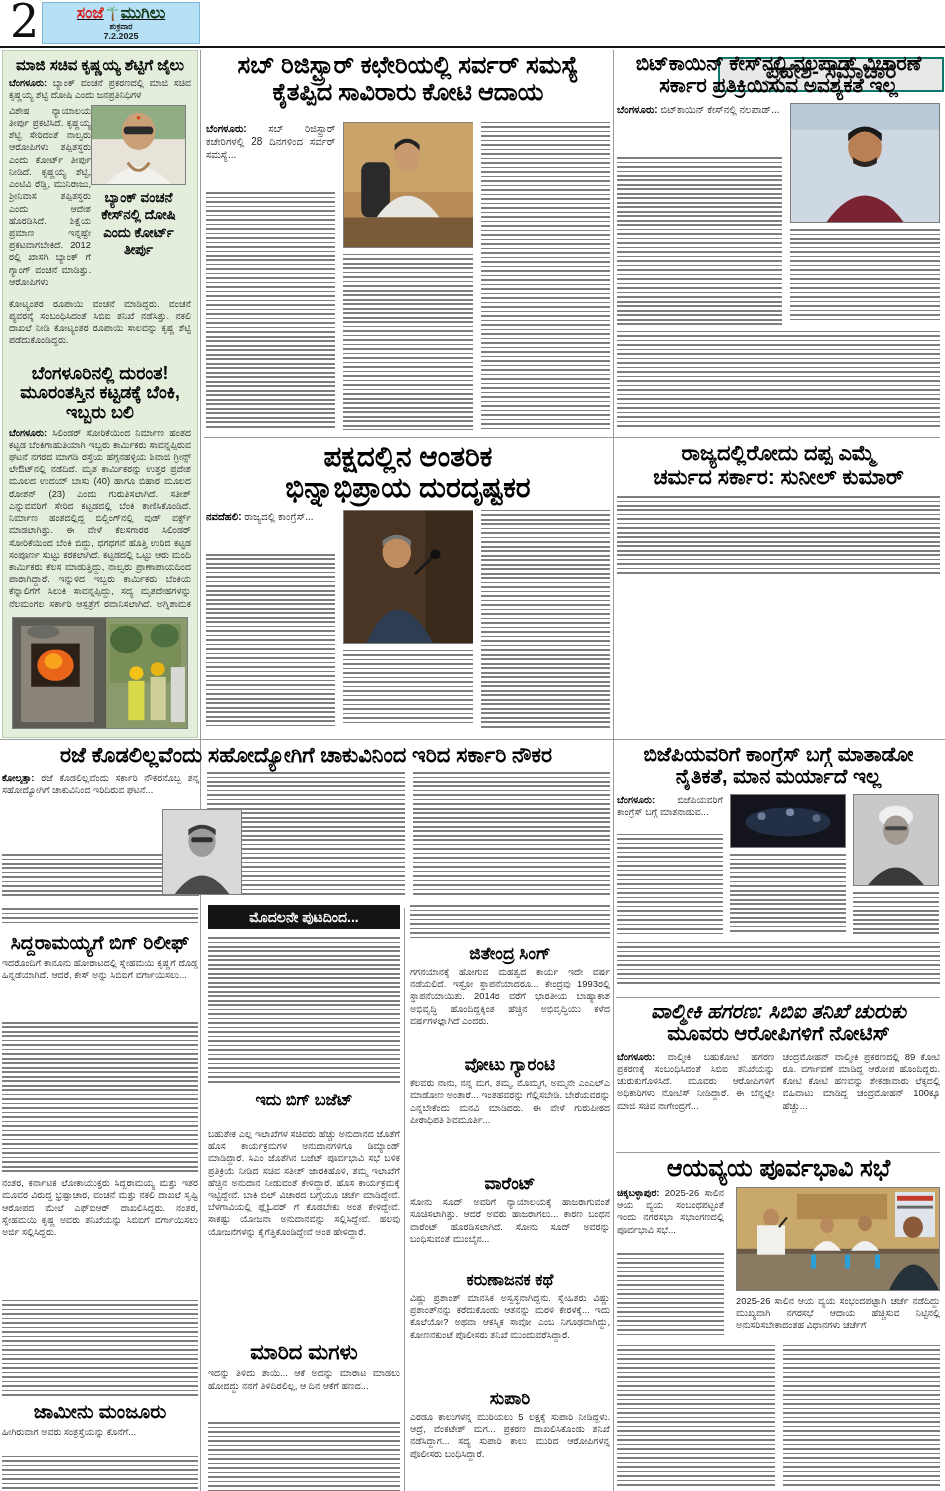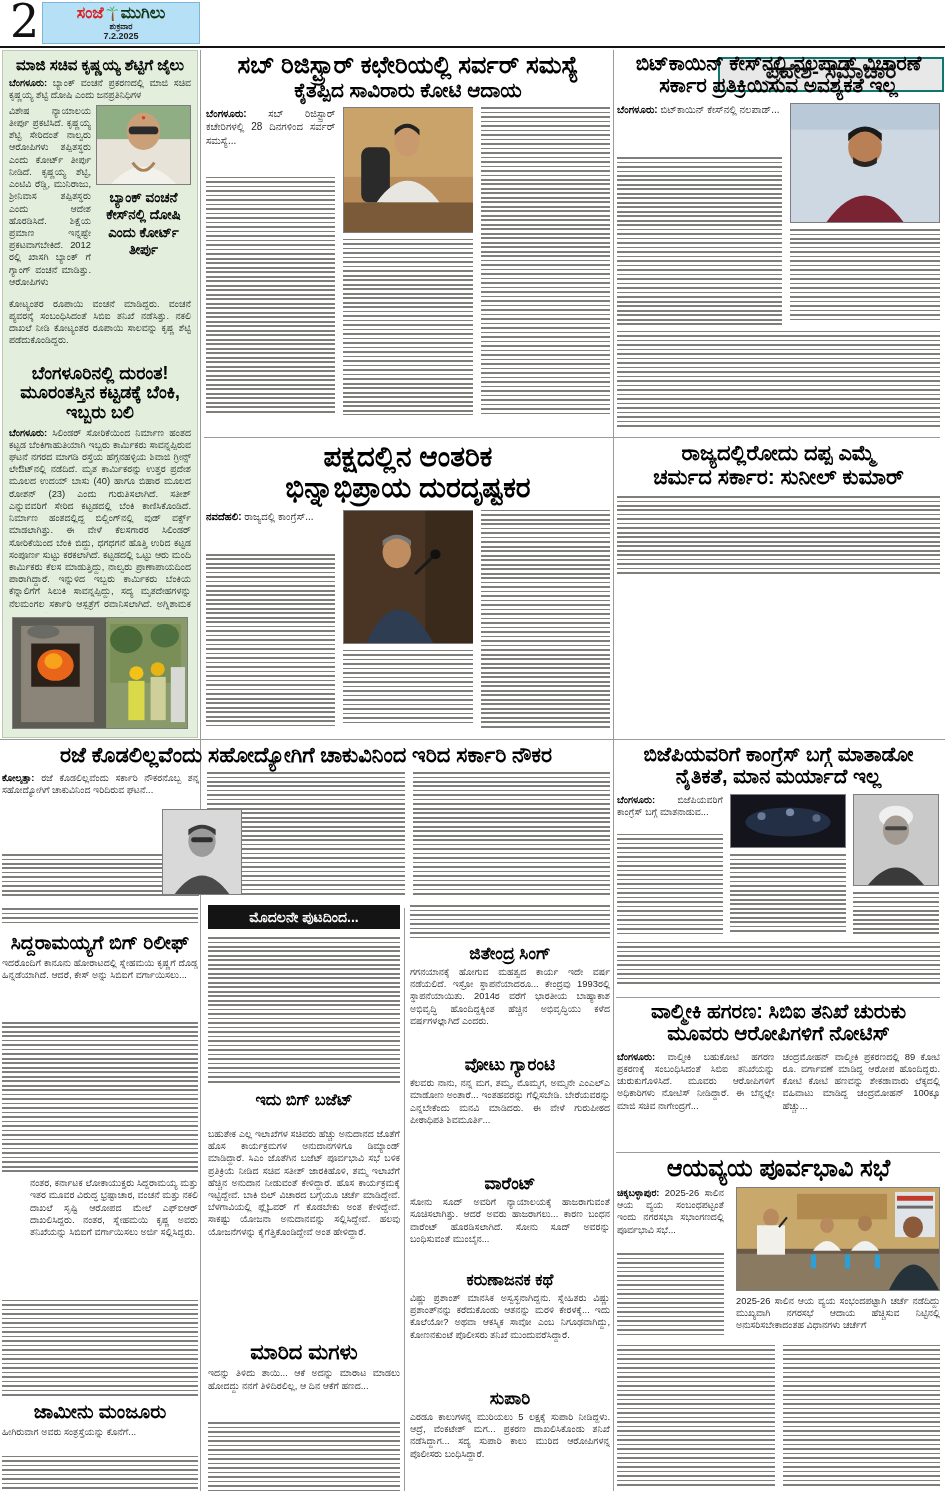--- a/index.html
+++ b/index.html
@@ -24,21 +24,21 @@
   svg{display:block;}
 </style>
 </head>
 <body>
 
 <div id="page">
 
   <div class="abs" style="left:0;top:0;width:945px;height:46px;border-bottom:2px solid #141414;">
     <div class="abs" style="left:10px;top:-6px;font-family:'DejaVu Serif',serif;font-size:46px;color:#111;">2</div>
     <div class="abs logobox" style="left:42px;top:2px;width:158px;height:42px;padding-top:1px;">
-      <div style="display:flex;align-items:center;justify-content:center;gap:2px;">
+      <div style="display:flex;align-items:center;justify-content:center;gap:2px;text-decoration:underline;">
         <span style="font-weight:bold;font-size:16px;color:#d81f1f;">ಸಂಜೆ</span>
         <span style="display:inline-block;">
           <svg width="13" height="15" viewBox="0 0 14 16">
             <path d="M7 6 C6 10 6 13 6.5 16 L8.5 16 C8 13 8 10 7.8 6 Z" fill="#8a5a2a"></path>
             <path d="M7 6 C4 3 1.5 3 0.5 4.5 C3.5 4.2 5.5 5 7 6 Z" fill="#2e8b2e"></path>
             <path d="M7 6 C9.5 3 12.5 3 13.5 4.8 C10.5 4.2 8.5 5 7 6 Z" fill="#2e8b2e"></path>
             <path d="M7 6 C6.3 2.8 7.5 0.8 9.5 0.3 C8 2 7.5 4 7 6 Z" fill="#3aa03a"></path>
             <path d="M7 6 C7.5 3 5.5 1 3.8 0.6 C5.6 2.2 6.5 4 7 6 Z" fill="#3aa03a"></path>
           </svg>
         </span>
@@ -58,21 +58,21 @@
   <div class="hr" style="left:204px;top:437px;width:736px;"></div>
   <div class="hr" style="left:0;top:739px;width:945px;"></div>
   <div class="hr" style="left:616px;top:997px;width:324px;"></div>
   <div class="hr" style="left:616px;top:1152px;width:324px;"></div>
 
   <div class="abs greencol" style="left:2px;top:50px;width:196px;height:688px;padding:6px;overflow:hidden;">
     <div>
       <div class="hl" style="font-size:15px;margin-bottom:3px;">ಮಾಜಿ ಸಚಿವ ಕೃಷ್ಣಯ್ಯ ಶೆಟ್ಟಿಗೆ ಜೈಲು</div>
       <div class="bt9" style="height:26px;"><span class="dl">ಬೆಂಗಳೂರು:</span>
         <span>ಬ್ಯಾಂಕ್ ವಂಚನೆ ಪ್ರಕರಣದಲ್ಲಿ ಮಾಜಿ ಸಚಿವ ಕೃಷ್ಣಯ್ಯ ಶೆಟ್ಟಿ ದೋಷಿ ಎಂದು ಜನಪ್ರತಿನಿಧಿಗಳ</span></div>
-      <div style="display:flex;gap:5px;height:190px;overflow:hidden;margin-top:2px;">
+      <div style="display:flex;height:190px;overflow:hidden;margin-top:2px;">
         <div class="bt9" style="width:82px;height:190px;">ವಿಶೇಷ ನ್ಯಾಯಾಲಯ ತೀರ್ಪು ಪ್ರಕಟಿಸಿದೆ. ಕೃಷ್ಣಯ್ಯ ಶೆಟ್ಟಿ ಸೇರಿದಂತೆ ನಾಲ್ವರು ಆರೋಪಿಗಳು ತಪ್ಪಿತಸ್ಥರು ಎಂದು ಕೋರ್ಟ್ ತೀರ್ಪು ನೀಡಿದೆ. ಕೃಷ್ಣಯ್ಯ ಶೆಟ್ಟಿ, ಎಂಟಿವಿ ರೆಡ್ಡಿ, ಮುನಿರಾಜು, ಶ್ರೀನಿವಾಸ ತಪ್ಪಿತಸ್ಥರು ಎಂದು ಆದೇಶ ಹೊರಡಿಸಿದೆ. ಶಿಕ್ಷೆಯ ಪ್ರಮಾಣ ಇನ್ನಷ್ಟೇ ಪ್ರಕಟವಾಗಬೇಕಿದೆ. 2012 ರಲ್ಲಿ ಖಾಸಗಿ ಬ್ಯಾಂಕ್ ಗೆ ಗ್ಯಾಂಗ್ ವಂಚನೆ ಮಾಡಿತ್ತು. ಆರೋಪಿಗಳು</div>
         <div style="width:95px;">
           <svg class="photo" width="95" height="80" viewBox="0 0 94 80" preserveAspectRatio="none">
             <rect width="94" height="80" fill="#e7e3d8"></rect>
             <rect width="94" height="34" fill="#8fae84"></rect>
             <ellipse cx="47" cy="26" rx="17" ry="19" fill="#caa078"></ellipse>
             <circle cx="47" cy="12" r="1.8" fill="#d84315"></circle>
             <rect x="32" y="21" width="30" height="8" rx="4" fill="#2b2b2b"></rect>
             <path d="M14 80 Q47 44 80 80 Z" fill="#f3f1ec"></path>
             <path d="M36 58 Q47 74 58 58" stroke="#a9825a" stroke-width="3" fill="none"></path>
@@ -101,21 +101,21 @@
         <circle cx="143" cy="52" r="7" fill="#e8b414"></circle>
         <rect x="114" y="64" width="16" height="40" fill="#d9d94a"></rect>
         <rect x="136" y="60" width="15" height="44" fill="#cfcf9a"></rect>
         <rect x="156" y="50" width="14" height="56" fill="#d8d8d4"></rect>
       </svg>
     </div>
   </div>
 
   <div class="abs" style="left:206px;top:52px;width:404px;height:383px;overflow:hidden;">
     <div class="hl" style="font-size:24px;">ಸಬ್ ರಿಜಿಸ್ಟ್ರಾರ್ ಕಛೇರಿಯಲ್ಲಿ ಸರ್ವರ್ ಸಮಸ್ಯೆ</div>
-    <div class="hl" style="font-size:20px;margin-bottom:6px;">ಕೈತಪ್ಪಿದ ಸಾವಿರಾರು ಕೋಟಿ ಆದಾಯ</div>
+    <div class="hl" style="font-size:24px;margin-bottom:16px;font-family:Liberation Serif, serif;">ಕೈತಪ್ಪಿದ ಸಾವಿರಾರು ಕೋಟಿ ಆದಾಯ</div>
     <div class="cols" style="height:308px;">
       <div class="col">
         <div class="bt" style="height:66px;"><span class="dl">ಬೆಂಗಳೂರು:</span>
           <span>ಸಬ್ ರಿಜಿಸ್ಟ್ರಾರ್ ಕಚೇರಿಗಳಲ್ಲಿ 28 ದಿನಗಳಿಂದ ಸರ್ವರ್ ಸಮಸ್ಯೆ...</span></div>
         <div class="gk" style="height:238px;margin-top:4px;"></div>
       </div>
       <div class="col">
         <svg class="photo" width="132" height="126" viewBox="0 0 136 126" preserveAspectRatio="none">
           <rect width="136" height="126" fill="#caa36b"></rect>
           <rect y="70" width="136" height="56" fill="#b98d5a"></rect>
@@ -212,21 +212,21 @@
       <rect x="29" y="28" width="22" height="5" rx="2" fill="#2e2e2e"></rect>
       <path d="M12 86 Q40 48 68 86 Z" fill="#4a4a4a"></path>
     </svg>
   </div>
 
   <div class="abs" style="left:2px;top:908px;width:196px;height:583px;overflow:hidden;">
     <div class="gk" style="height:18px;margin-bottom:6px;"></div>
     <div class="hl" style="font-size:19px;margin-bottom:4px;">ಸಿದ್ದರಾಮಯ್ಯಗೆ ಬಿಗ್ ರಿಲೀಫ್</div>
     <div class="bt9" style="height:60px;">ಇದರೊಂದಿಗೆ ಕಾನೂನು ಹೋರಾಟದಲ್ಲಿ ಸ್ನೇಹಮಯಿ ಕೃಷ್ಣಗೆ ದೊಡ್ಡ ಹಿನ್ನಡೆಯಾಗಿದೆ. ಆದರೆ, ಕೇಸ್ ಅನ್ನು ಸಿಬಿಐಗೆ ವರ್ಗಾಯಿಸಲು...</div>
     <div class="gk" style="height:150px;margin:5px 0;"></div>
-    <div class="bt9" style="height:118px;margin-left:28px;">ನಂತರ, ಕರ್ನಾಟಕ ಲೋಕಾಯುಕ್ತರು ಸಿದ್ದರಾಮಯ್ಯ ಮತ್ತು ಇತರ ಮೂವರ ವಿರುದ್ಧ ಭ್ರಷ್ಟಾಚಾರ, ವಂಚನೆ ಮತ್ತು ನಕಲಿ ದಾಖಲೆ ಸೃಷ್ಟಿ ಆರೋಪದ ಮೇಲೆ ಎಫ್‌ಐಆರ್ ದಾಖಲಿಸಿದ್ದರು. ನಂತರ, ಸ್ನೇಹಮಯಿ ಕೃಷ್ಣ ಅವರು ತನಿಖೆಯನ್ನು ಸಿಬಿಐಗೆ ವರ್ಗಾಯಿಸಲು ಅರ್ಜಿ ಸಲ್ಲಿಸಿದ್ದರು.</div>
+    <div class="bt9" style="height:118px;">ನಂತರ, ಕರ್ನಾಟಕ ಲೋಕಾಯುಕ್ತರು ಸಿದ್ದರಾಮಯ್ಯ ಮತ್ತು ಇತರ ಮೂವರ ವಿರುದ್ಧ ಭ್ರಷ್ಟಾಚಾರ, ವಂಚನೆ ಮತ್ತು ನಕಲಿ ದಾಖಲೆ ಸೃಷ್ಟಿ ಆರೋಪದ ಮೇಲೆ ಎಫ್‌ಐಆರ್ ದಾಖಲಿಸಿದ್ದರು. ನಂತರ, ಸ್ನೇಹಮಯಿ ಕೃಷ್ಣ ಅವರು ತನಿಖೆಯನ್ನು ಸಿಬಿಐಗೆ ವರ್ಗಾಯಿಸಲು ಅರ್ಜಿ ಸಲ್ಲಿಸಿದ್ದರು.</div>
     <div class="gk" style="height:96px;margin:5px 0;"></div>
     <div class="hl" style="font-size:19px;margin:3px 0;">ಜಾಮೀನು ಮಂಜೂರು</div>
     <div class="bt9" style="height:26px;">ಹೀಗಿರುವಾಗ ಅವರು ಸಂತ್ರಸ್ತೆಯನ್ನು ಕೊನೆಗೆ...</div>
     <div class="gk" style="height:40px;margin-top:4px;"></div>
   </div>
 
   <div class="abs" style="left:208px;top:905px;width:192px;height:586px;overflow:hidden;">
     <div class="banner" style="height:24px;line-height:24px;font-size:14px;">ಮೊದಲನೇ ಪುಟದಿಂದ...</div>
     <div class="gk" style="height:148px;margin:8px 0 6px;"></div>
     <div class="hl" style="font-size:16px;margin:2px 0 19px;">ಇದು ಬಿಗ್ ಬಜೆಟ್</div>
@@ -277,21 +277,21 @@
           <rect x="31" y="32" width="22" height="4" rx="2" fill="#444"></rect>
           <path d="M14 92 Q42 56 70 92 Z" fill="#3a3a3a"></path>
         </svg>
         <div class="gk" style="height:42px;margin-top:6px;"></div>
       </div>
     </div>
     <div class="gk" style="height:44px;margin-top:6px;"></div>
   </div>
 
   <div class="abs" style="left:617px;top:1000px;width:323px;height:150px;overflow:hidden;">
-    <div class="hl" style="font-size:20px;">ವಾಲ್ಮೀಕಿ ಹಗರಣ: ಸಿಬಿಐ ತನಿಖೆ ಚುರುಕು</div>
+    <div class="hl" style="font-size:20px;font-style:italic;">ವಾಲ್ಮೀಕಿ ಹಗರಣ: ಸಿಬಿಐ ತನಿಖೆ ಚುರುಕು</div>
     <div class="hl" style="font-size:20px;margin-bottom:6px;">ಮೂವರು ಆರೋಪಿಗಳಿಗೆ ನೋಟಿಸ್</div>
     <div class="cols" style="height:92px;">
       <div class="col bt9"><span class="dl">ಬೆಂಗಳೂರು:</span>
         <span>ವಾಲ್ಮೀಕಿ ಬಹುಕೋಟಿ ಹಗರಣ ಪ್ರಕರಣಕ್ಕೆ ಸಂಬಂಧಿಸಿದಂತೆ ಸಿಬಿಐ ತನಿಖೆಯನ್ನು ಚುರುಕುಗೊಳಿಸಿದೆ. ಮೂವರು ಆರೋಪಿಗಳಿಗೆ ಅಧಿಕಾರಿಗಳು ನೋಟಿಸ್ ನೀಡಿದ್ದಾರೆ. ಈ ಬೆನ್ನಲ್ಲೇ ಮಾಜಿ ಸಚಿವ ನಾಗೇಂದ್ರಗೆ...</span></div>
       <div class="col bt9">ಚಂದ್ರಮೋಹನ್ ವಾಲ್ಮೀಕಿ ಪ್ರಕರಣದಲ್ಲಿ 89 ಕೋಟಿ ರೂ. ವರ್ಗಾವಣೆ ಮಾಡಿದ್ದ ಆರೋಪ ಹೊಂದಿದ್ದರು. ಕೋಟಿ ಕೋಟಿ ಹಣವನ್ನು ಶೇಕಡಾವಾರು ಲೆಕ್ಕದಲ್ಲಿ ವಹಿವಾಟು ಮಾಡಿದ್ದ ಚಂದ್ರಮೋಹನ್ 100ಕ್ಕೂ ಹೆಚ್ಚು...</div>
     </div>
   </div>
 
   <div class="abs" style="left:617px;top:1155px;width:323px;height:334px;overflow:hidden;">
     <div class="hl" style="font-size:24px;margin-bottom:5px;">ಆಯವ್ಯಯ ಪೂರ್ವಭಾವಿ ಸಭೆ</div>

